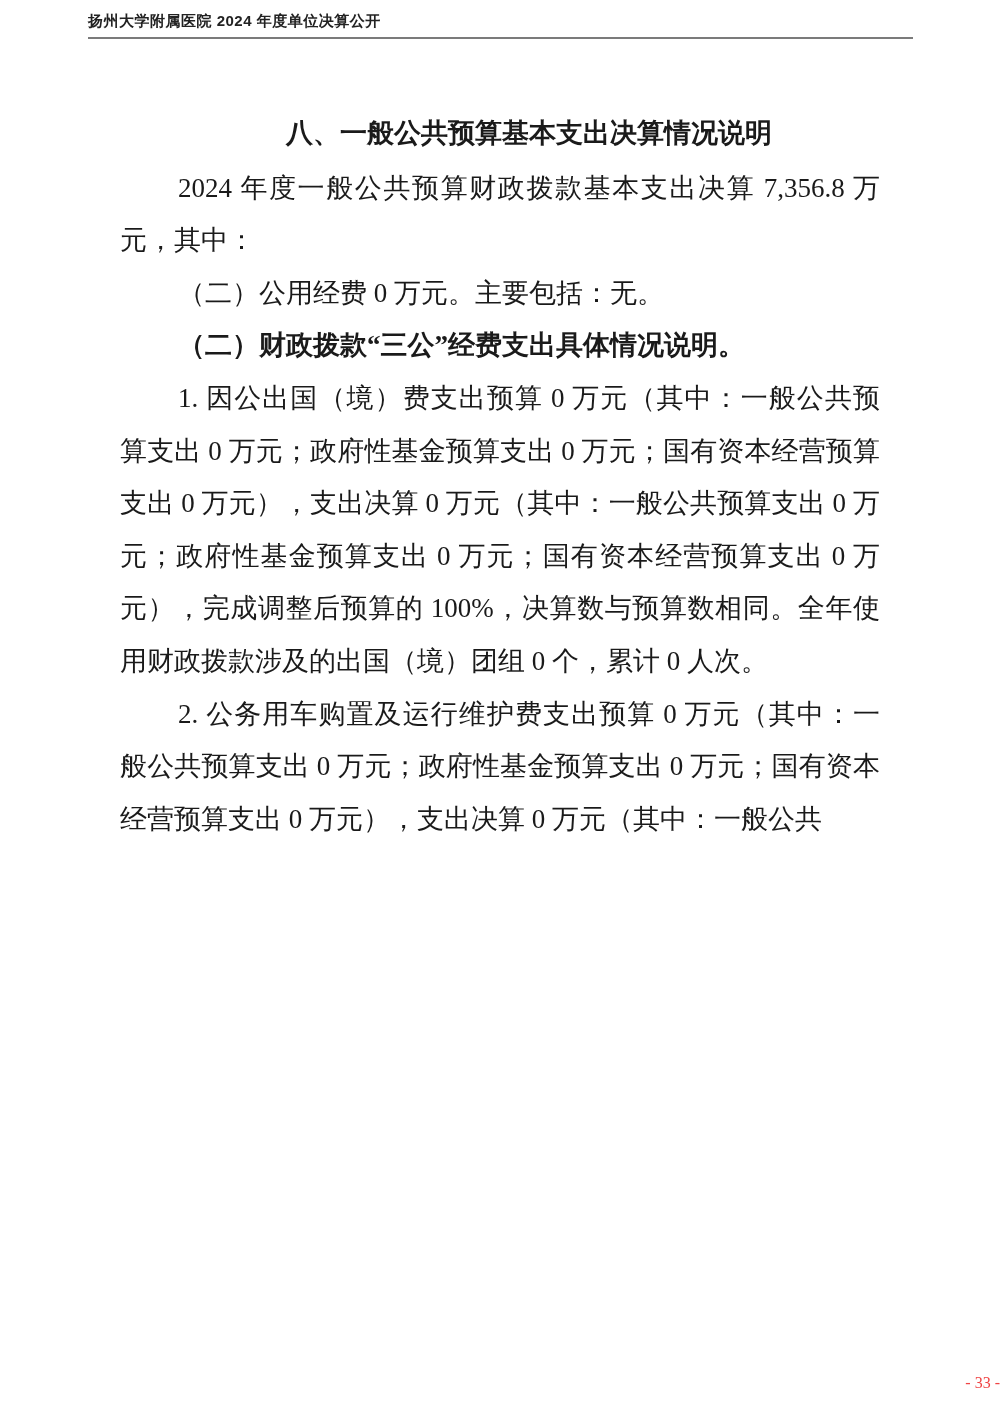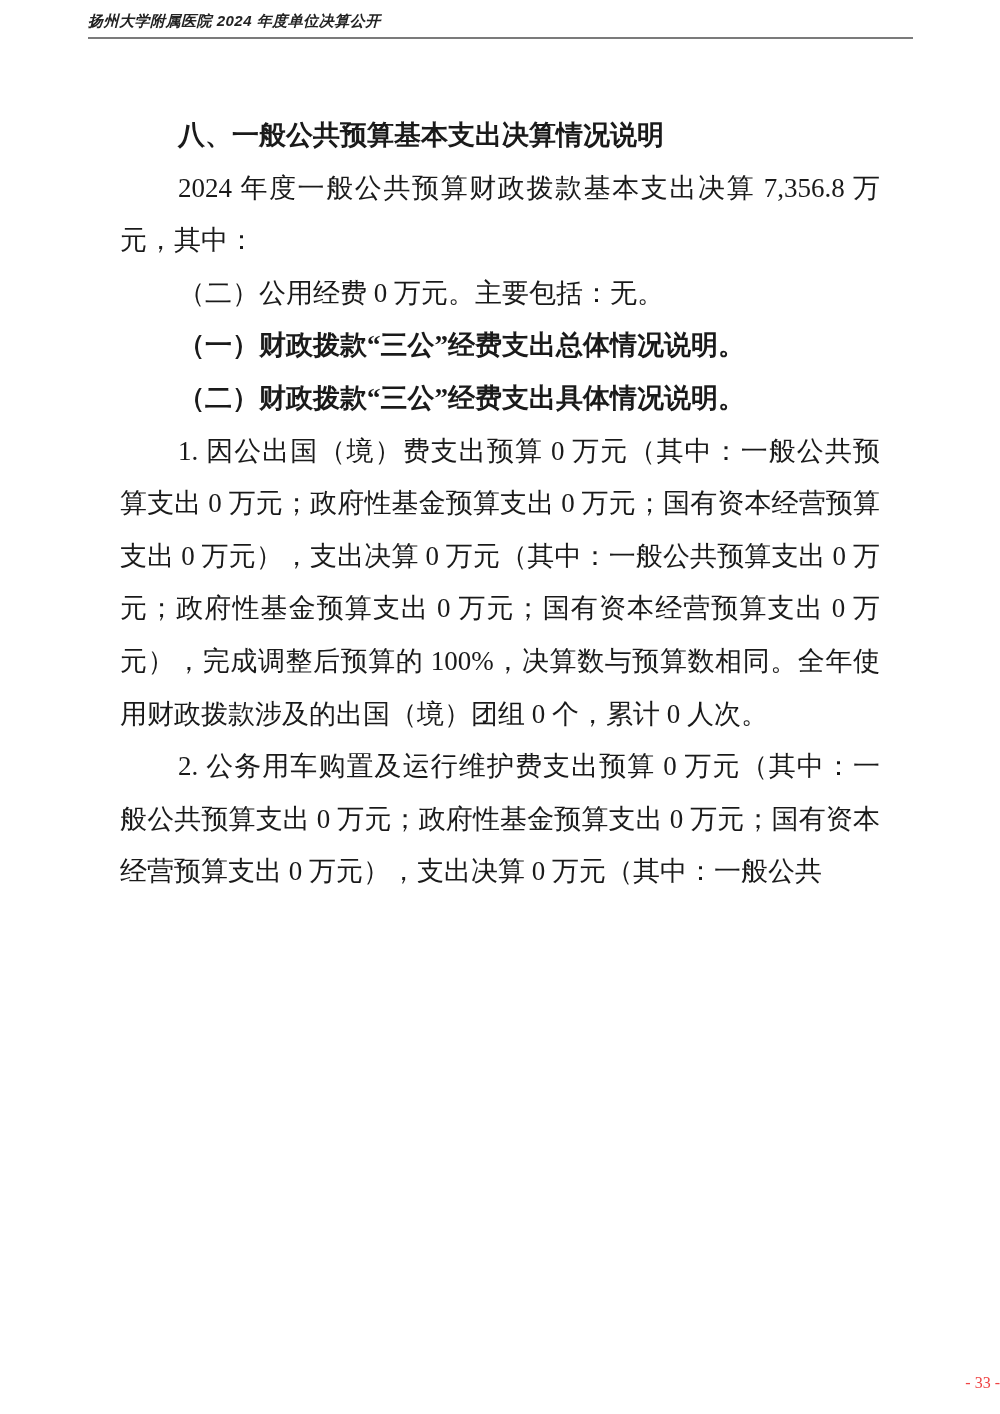--- a/index.html
+++ b/index.html
@@ -15,21 +15,20 @@
     font-family: "Liberation Serif", "DejaVu Serif", serif;
     color: #1a1a1a;
   }
   .page-header {
     position: absolute;
     top: 12px;
     left: 88px;
     right: 87px;
     border-bottom: 2px solid #7b7b7b;
     padding-bottom: 6px;
-    font-style: italic;
   }
   .header-title {
     font-family: "Liberation Sans", "DejaVu Sans", sans-serif;
     font-weight: 700;
     font-size: 15px;
     color: #222222;
     letter-spacing: 0.5px;
   }
   .content {
     position: absolute;
@@ -39,23 +38,23 @@
   }
   .para {
     margin: 0;
     font-size: 27px;
     line-height: 52.6px;
     text-align: justify;
     text-indent: 2.15em;
     word-break: break-all;
   }
   .para.heading {
-    font-family: Liberation Sans, sans-serif;
+    font-family: Liberation Mono, monospace;
     font-weight: 700;
-    text-align: left;
+    text-align: center;
   }
   .para.subheading {
     font-weight: 600;
   }
   .page-footer {
     position: absolute;
     bottom: 22px;
     left: 0;
     right: 0;
     text-align: right;
@@ -68,21 +67,20 @@
 <body>
 
 <header class="page-header">
   <div class="header-title">扬州大学附属医院 2024 年度单位决算公开</div>
 </header>
 
 <main class="content">
   <p class="para heading">八、一般公共预算基本支出决算情况说明</p>
   <p class="para body">2024 年度一般公共预算财政拨款基本支出决算 7,356.8 万元，其中：</p>
   <p class="para body">（二）公用经费 0 万元。主要包括：无。</p>
-  <p class="para subheading">（一）财政拨款“三公”经费支出总体情况说明。</p>
   <p class="para subheading">（二）财政拨款“三公”经费支出具体情况说明。</p>
   <p class="para body">1. 因公出国（境）费支出预算 0 万元（其中：一般公共预算支出 0 万元；政府性基金预算支出 0 万元；国有资本经营预算支出 0 万元），支出决算 0 万元（其中：一般公共预算支出 0 万元；政府性基金预算支出 0 万元；国有资本经营预算支出 0 万元），完成调整后预算的 100%，决算数与预算数相同。全年使用财政拨款涉及的出国（境）团组 0 个，累计 0 人次。</p>
   <p class="para body">2. 公务用车购置及运行维护费支出预算 0 万元（其中：一般公共预算支出 0 万元；政府性基金预算支出 0 万元；国有资本经营预算支出 0 万元），支出决算 0 万元（其中：一般公共</p>
 </main>
 
 <footer class="page-footer">
   <span>- 33 -</span>
 </footer>
 
 </body></html>

